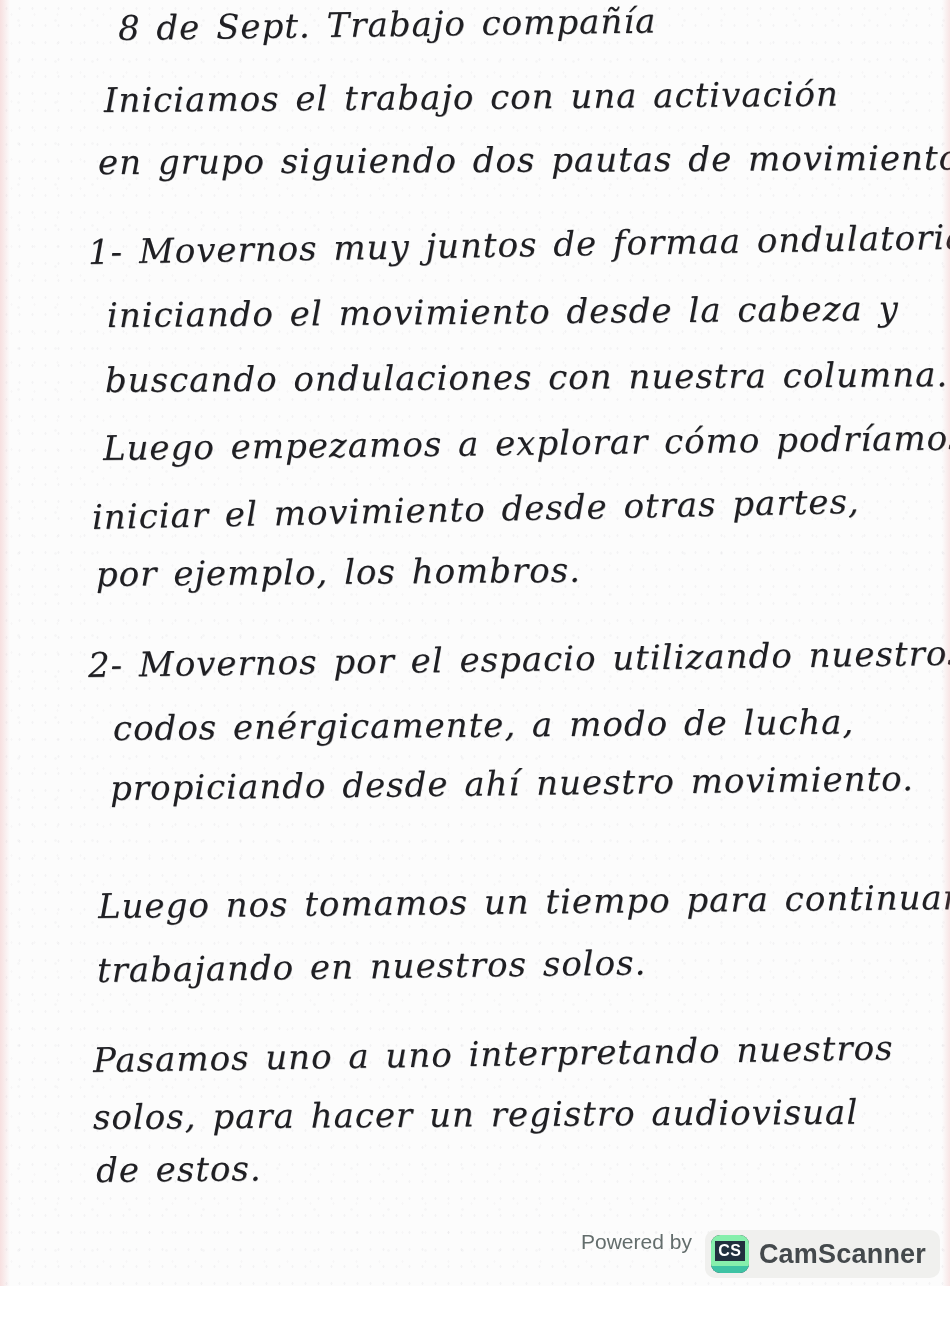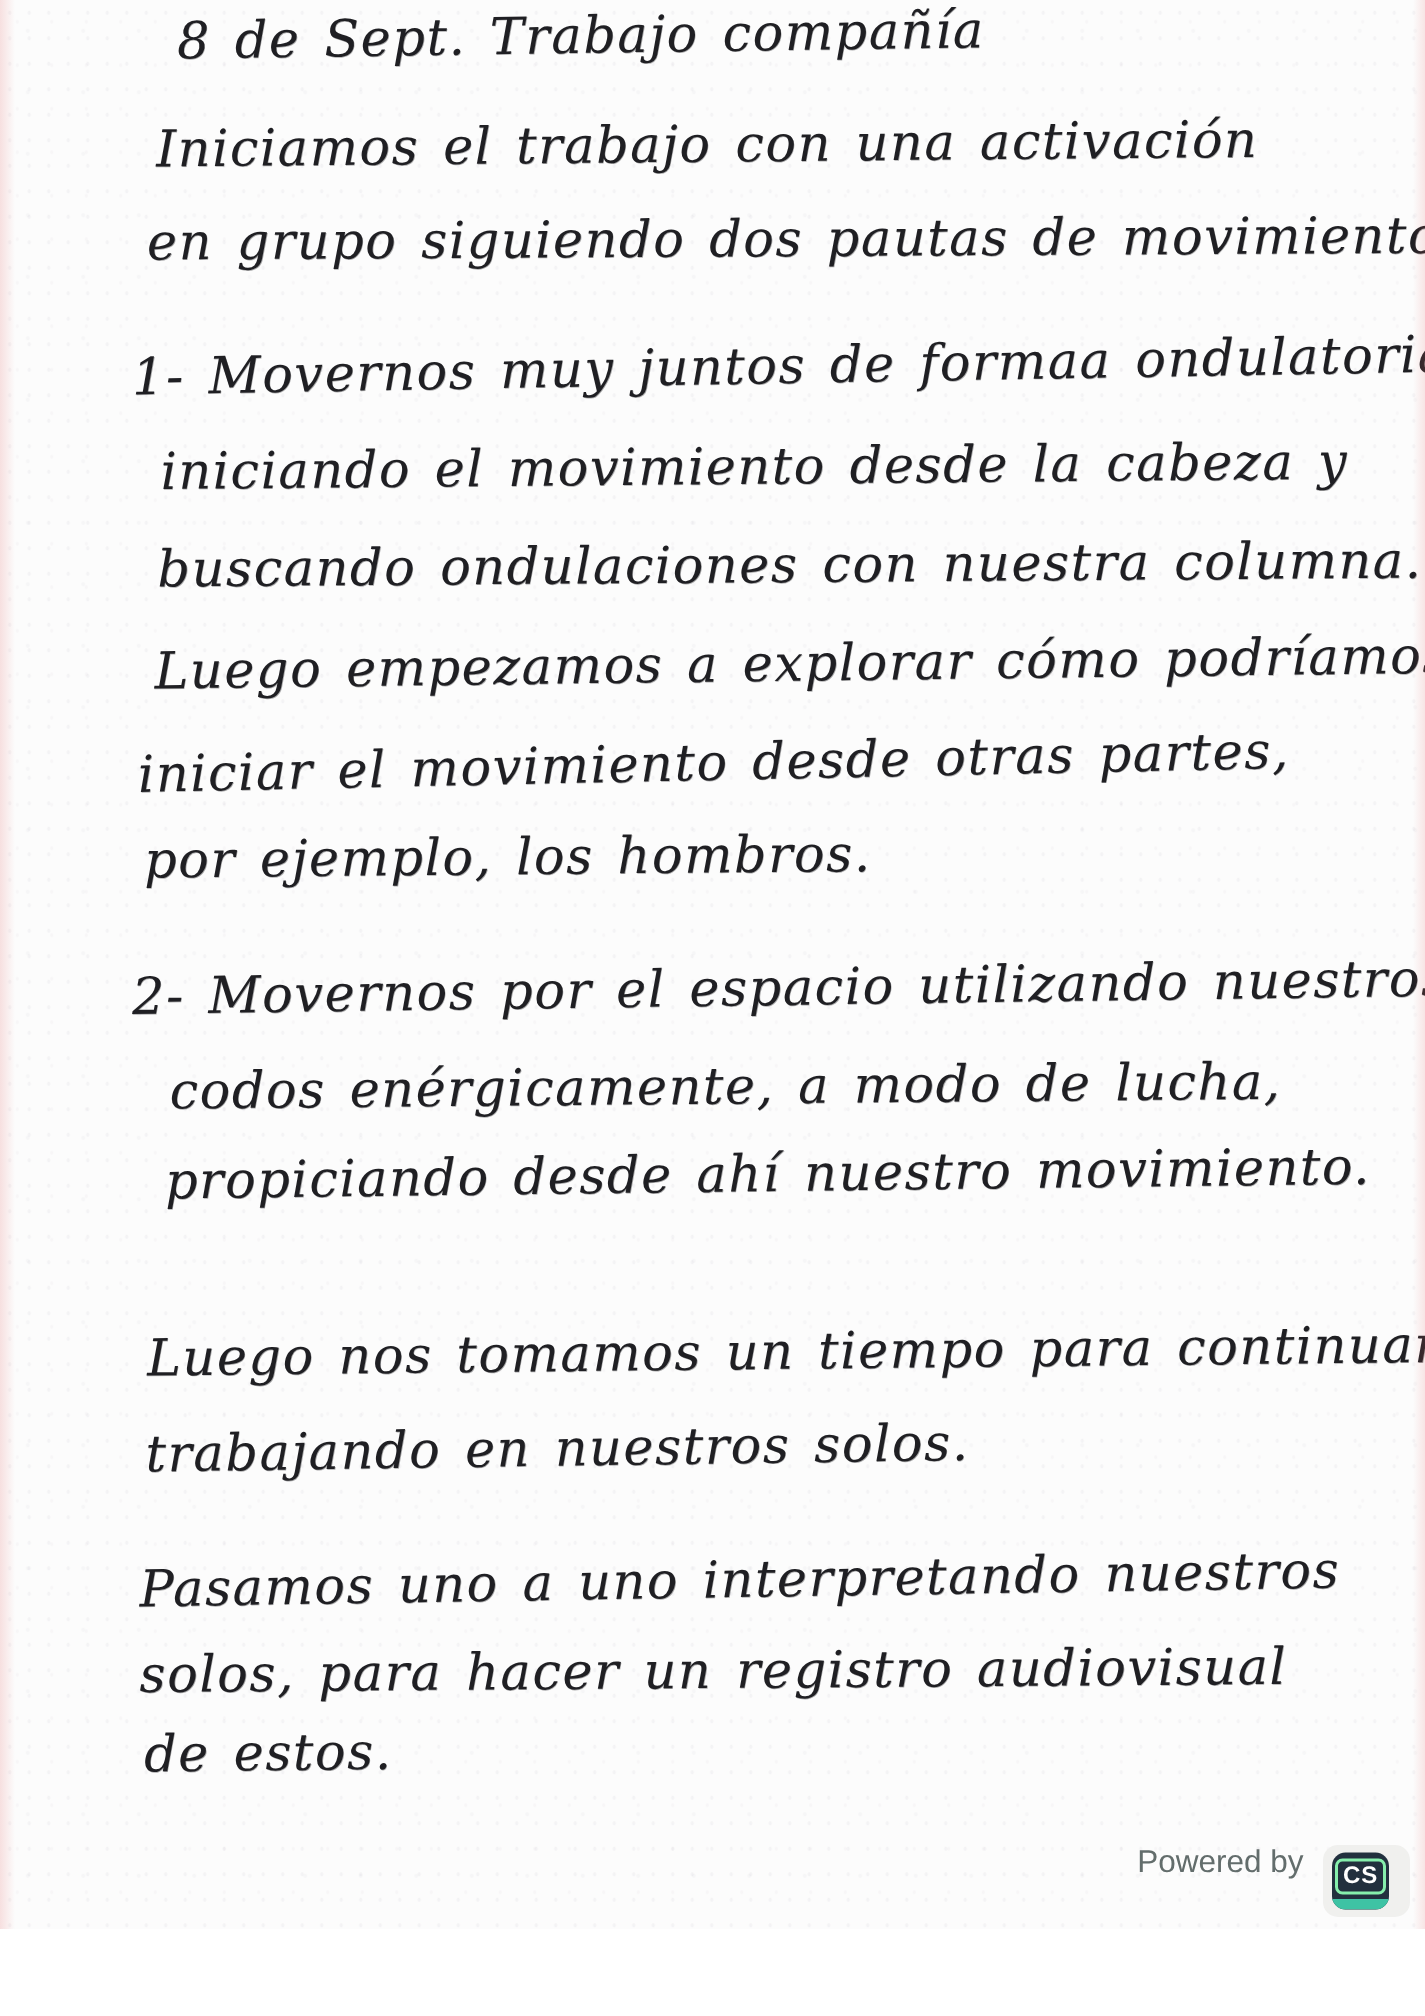--- a/index.html
+++ b/index.html
@@ -78,21 +78,21 @@
   .cs-icon .teal-strip {
     position: absolute; left: 0; right: 0; bottom: 0; height: 7px;
     background: #3ec3a4;
   }
   .cs-letters {
     position: relative;
     color: #ffffff;
     font-weight: bold;
     font-size: 16px;
     line-height: 1;
-    border: 2px solid #86efac;
+    border: 6px solid #86efac;
     border-radius: 5px;
     padding: 2px 3px;
     margin-top: -6px;
     letter-spacing: 0.5px;
     font-family: "Liberation Sans", sans-serif;
   }
   .brand {
     font-size: 27px;
     font-weight: 600;
     color: #44494c;
@@ -129,16 +129,17 @@
   <div class="hw" style="left:93px; top:1097px; transform:rotate(-0.4deg);">solos, para hacer un registro audiovisual</div>
   <div class="hw" style="left:96px; top:1150px; transform:rotate(-0.6deg);">de estos.</div>
 
   <div class="watermark">
     <span class="powered">Powered by</span>
     <div class="badge">
       <span class="cs-icon">
         <span class="cs-letters">CS</span>
         <span class="teal-strip"></span>
       </span>
+      <span class="brand">CamScanner</span>
     </div>
   </div>
 
 </div>
 
 </body></html>

